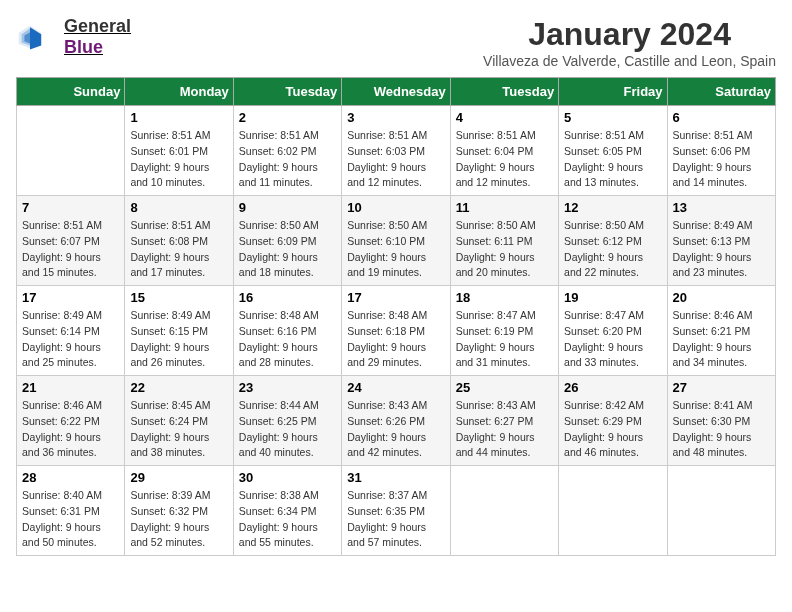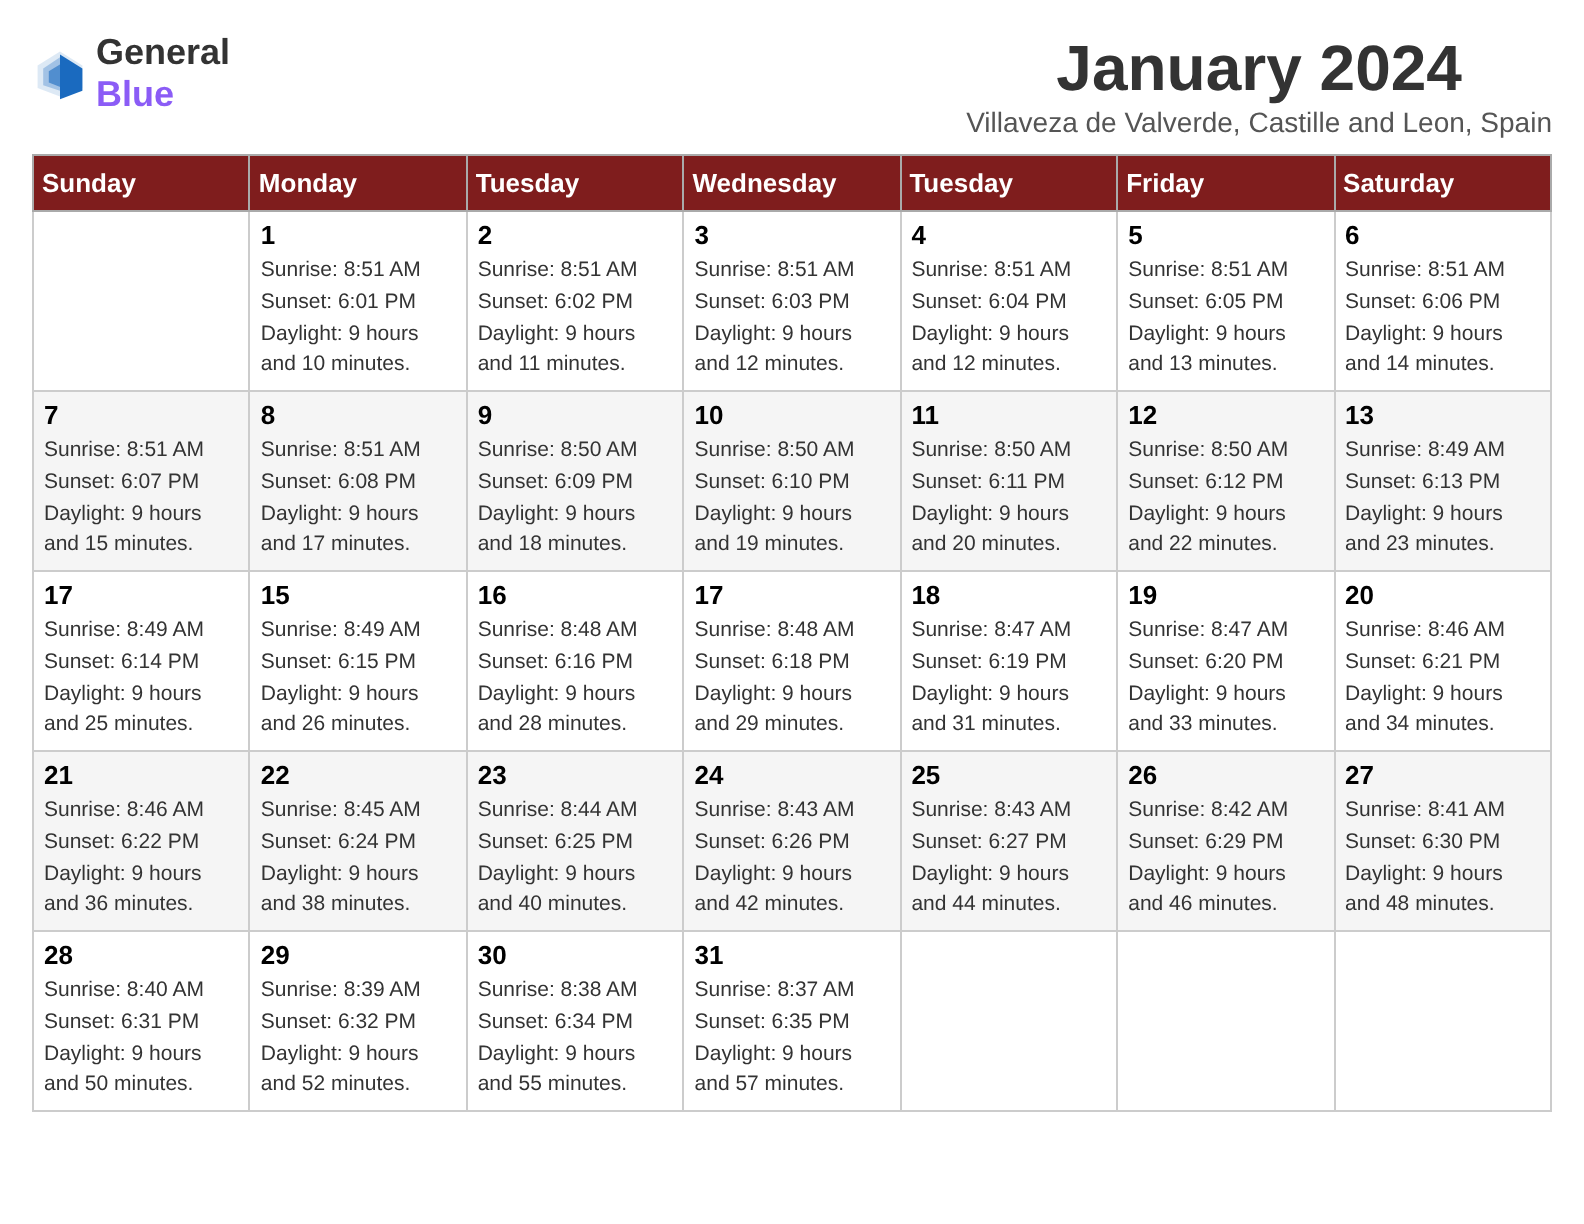--- a/index.html
+++ b/index.html
@@ -12,21 +12,22 @@
     }
     .header-section {
       display: flex;
       justify-content: space-between;
       align-items: flex-start;
       margin-bottom: 8px;
     }
     .logo {
       display: flex;
       align-items: center;
-      gap: 4px;
+      gap: 20px;
+      text-decoration: underline;
     }
     .logo-icon {
       width: 28px;
       height: 28px;
     }
     .title-section {
       text-align: center;
     }
     .main-title {
       font-size: 32px;
@@ -36,23 +37,23 @@
     .subtitle {
       font-size: 14px;
       color: #555;
     }
     table {
       width: 100%;
       border-collapse: collapse;
       font-size: 11px;
     }
     thead tr th {
-      background-color: #7f1d1d;
+      background-color: #15803d;
       color: #fff;
-      text-align: left;
+      text-align: right;
       padding: 6px 4px;
       font-size: 13px;
       font-weight: bold;
       border: 1px solid #aaa;
     }
     tbody tr td {
       border: 1px solid #ccc;
       vertical-align: top;
       padding: 4px 5px;
       min-height: 70px;
@@ -84,21 +85,21 @@
 <div class="header-section">
   <div class="logo">
     <svg class="logo-icon" viewBox="0 0 40 40" xmlns="http://www.w3.org/2000/svg">
       <polygon points="20,4 36,14 36,30 20,36 4,30 4,14" fill="#1a6abf" opacity="0.15"></polygon>
       <polygon points="20,8 32,16 32,28 20,32 8,28 8,16" fill="#1a6abf" opacity="0.3"></polygon>
       <polygon points="22,12 32,18 32,26 22,30 12,26 12,18" fill="#1a6abf" opacity="0.6"></polygon>
       <path d="M20 6 L36 16 L36 32 L20 38" fill="#1a6abf"></path>
     </svg>
     <div>
       <span style="font-size:18px;font-weight:bold;color:#333;">General</span><br>
-      <span style="font-size:18px;font-weight:bold;color:#8b5cf6;">Blue</span>
+      <span style="font-size:18px;font-weight:bold;color:#701a75;">Blue</span>
     </div>
   </div>
   <div class="title-section">
     <div class="main-title">January 2024</div>
     <div class="subtitle">Villaveza de Valverde, Castille and Leon, Spain</div>
   </div>
 </div>
 
 <table>
   <thead>

